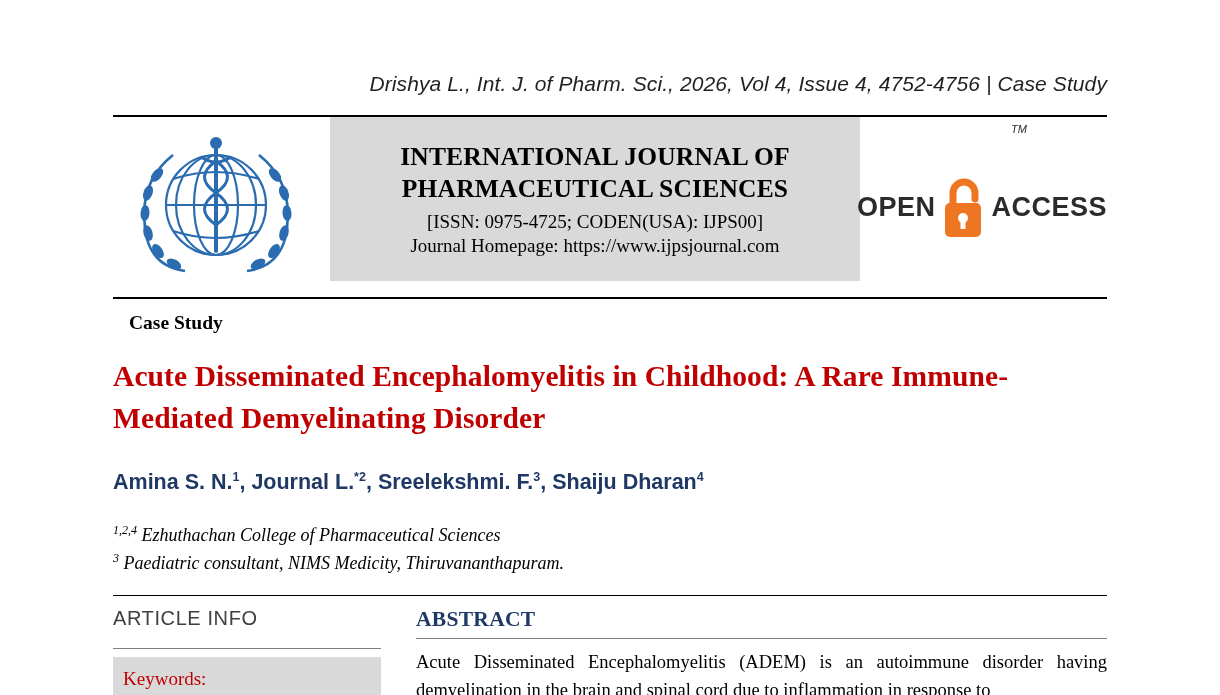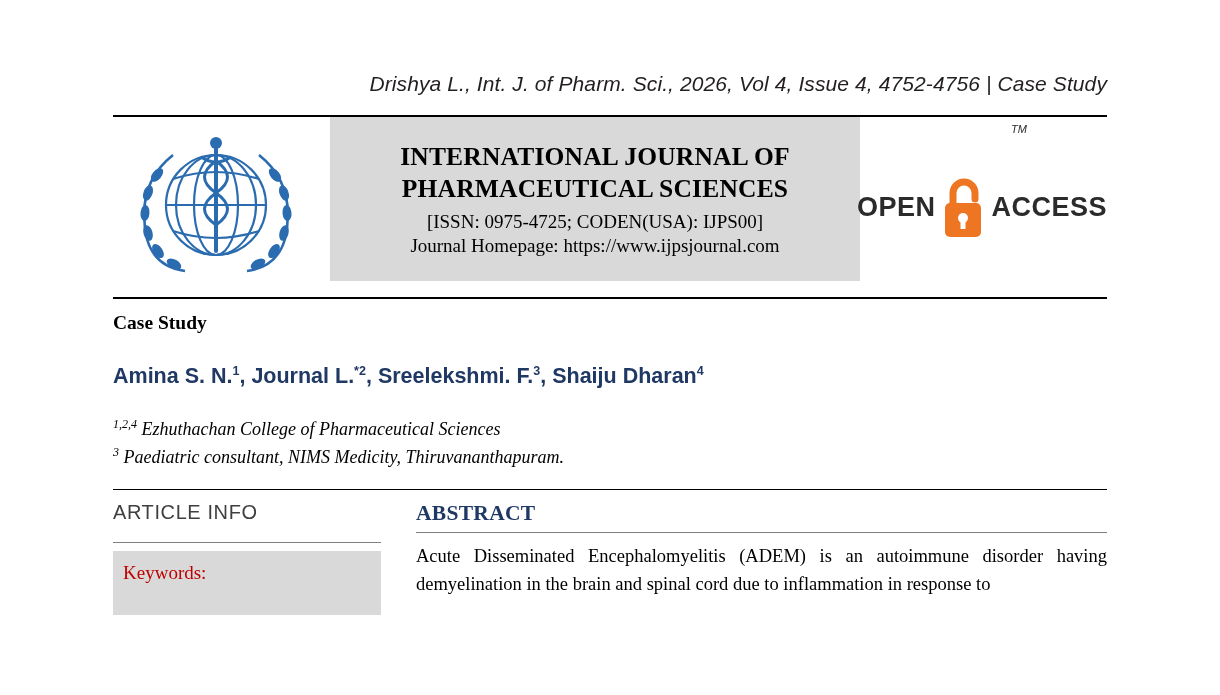--- a/index.html
+++ b/index.html
@@ -108,20 +108,21 @@
   .rule-mid {
     border-top: 2.2px solid #000;
   }
 
   
   .case-study-label {
     font-family: "Liberation Serif", serif;
     font-weight: bold;
     font-size: 19.5px;
     margin-top: 13px;
+    margin-left: 16px;
   }
   .article-title {
     color: #c00000;
     font-family: "Liberation Serif", serif;
     font-weight: bold;
     font-size: 29.5px;
     line-height: 1.42;
     margin-top: 22px;
     letter-spacing: 0.1px;
   }
@@ -277,20 +278,21 @@
       </span>
       <span class="oa-tm">TM</span>
       <span class="oa-text">ACCESS</span>
     </div>
   </div>
 
   <div class="rule-mid"></div>
 
   <div class="case-study-label">Case Study</div>
 
+  <h1 class="article-title">Acute Disseminated Encephalomyelitis in Childhood: A Rare Immune-Mediated Demyelinating Disorder</h1>
 
   <div class="authors">
     <span><span>Amina S. N.</span><sup>1</sup></span><span>, </span><span><span>Journal L.</span><sup>*2</sup></span><span>, </span><span><span>Sreelekshmi. F.</span><sup>3</sup></span><span>, </span><span><span>Shaiju Dharan</span><sup>4</sup></span>
   </div>
 
   <div class="affil">
     <div><sup>1,2,4</sup> <span>Ezhuthachan College of Pharmaceutical Sciences</span></div>
     <div><sup>3</sup> <span>Paediatric consultant, NIMS Medicity, Thiruvananthapuram.</span></div>
   </div>
 

